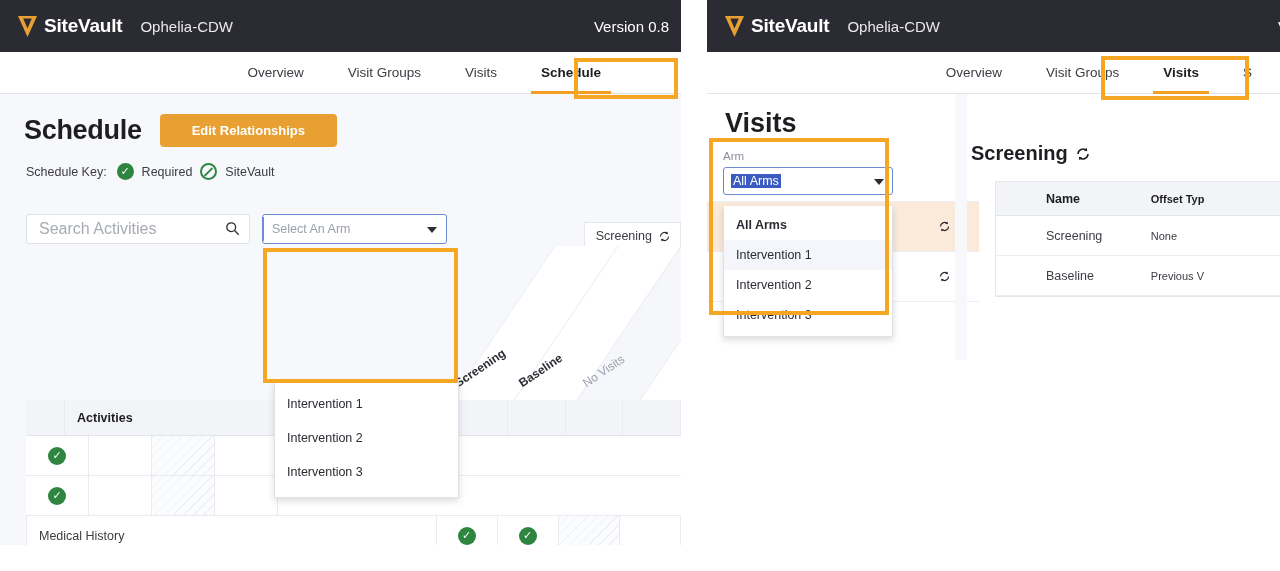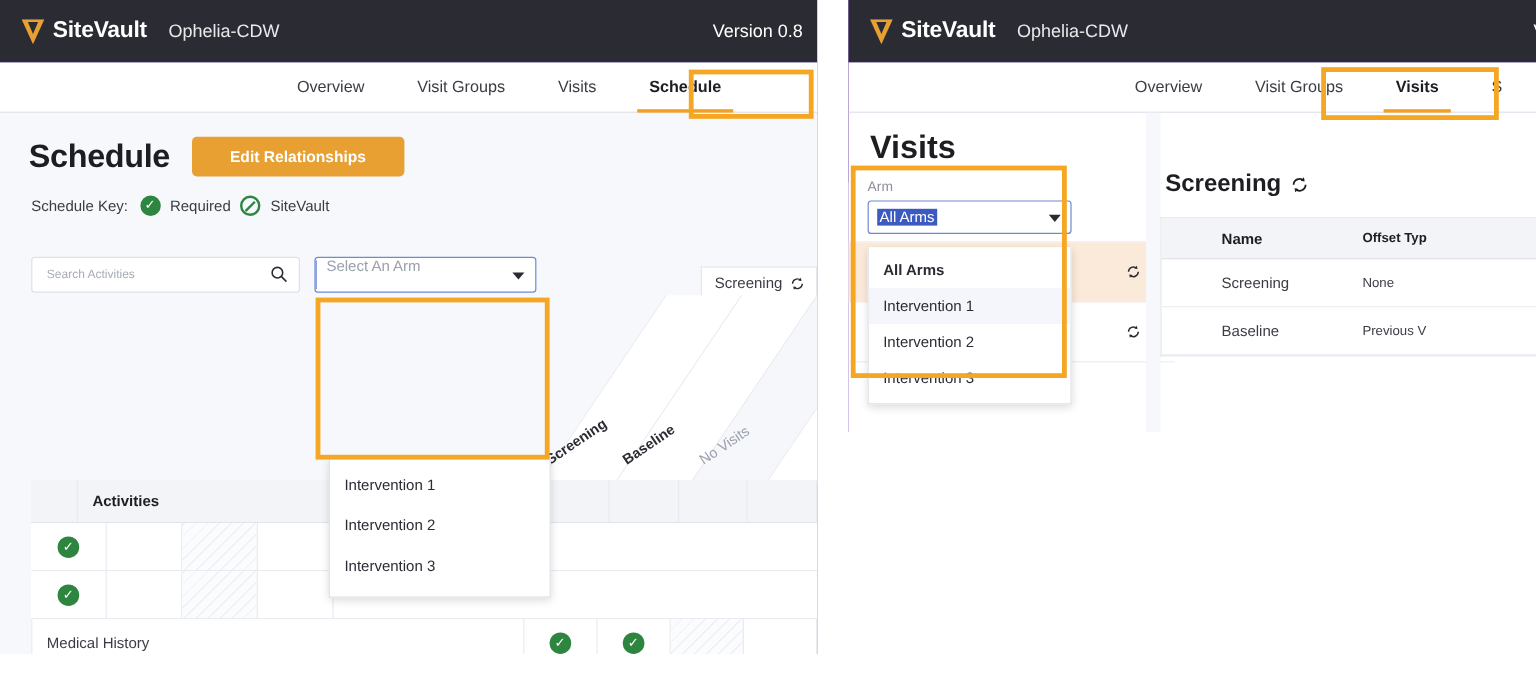--- a/index.html
+++ b/index.html
@@ -95,31 +95,31 @@
   }
 
   
   .toolbar { position: relative; margin: 34px 0 0 0; padding-left: 26px; display: flex; gap: 12px; }
   .search-box {
     position: relative; width: 224px; height: 30px;
     background: #ffffff; border: 1px solid #dfe1e8; border-radius: 3px;
     display: flex; align-items: center; padding: 0 30px 0 10px;
   }
   .search-box input {
-    border: none; outline: none; width: 100%; font-size: 10px; color: #3c3c44;
+    border: none; outline: none; width: 100%; font-size: 16px; color: #3c3c44;
     font-family: "Liberation Sans", sans-serif; background: transparent;
   }
   .search-box input::placeholder { color: #a7abb6; }
   .search-icon { position: absolute; right: 9px; top: 6px; }
 
   
   .select-ctl {
     position: relative; width: 185px; height: 30px; background: #ffffff;
     border: 1px solid #6f8ad4; border-radius: 3px;
-    display: flex; padding: 0 26px 0 9px;
+    display: flex; align-items: center; padding: 0 26px 0 9px;
     font-size: 12.5px; color: #9aa0ad;
   }
   .select-ctl .caret {
     position: absolute; right: 9px; top: 12px;
     width: 0; height: 0; border-left: 5px solid transparent;
     border-right: 5px solid transparent; border-top: 6px solid #2b2b33;
   }
   .select-ctl .caretbar { position: absolute; left: 0; top: 2px; bottom: 2px; width: 1px; background: #6f8ad4; }
 
   .dropdown {
@@ -208,21 +208,21 @@
   
   .visit-strip { position: absolute; left: 0; top: 58px; width: 272px; height: 214px; background: #ffffff; }
   .vs-row { height: 50px; display: flex; align-items: center; justify-content: flex-end;
             padding-right: 28px; border-bottom: 1px solid #eceef3; }
   .vs-row.sel { background: #fbeada; }
   .cycle { color: #2b2b33; font-size: 13px; }
 
   
   .sc-card { position: absolute; left: 260px; top: 48px; right: 0; }
   .sc-title { font-size: 20px; font-weight: bold; color: #1d1d22; display: flex; align-items: center; gap: 7px; padding-left: 4px; }
-  .sc-table { margin-top: 16px; border: 1px solid #e5e7ec; border-right: none; background: #ffffff; }
+  .sc-table { margin-top: 16px; border: 1px solid #e5e7ec; border-right: none; background: #ffffff; margin-left: 28px; }
   .sc-hrow { display: flex; background: #f2f4f8; height: 34px; align-items: center;
              border-bottom: 1px solid #e1e4ea; }
   .sc-row  { display: flex; height: 40px; align-items: center; border-bottom: 1px solid #eceef3; }
   .sc-c1 { width: 196px; padding-left: 50px; font-size: 12.5px; color: #3c3c44; }
   .sc-c2 { width: 180px; font-size: 11px; color: #3c3c44; }
   .sc-hrow .sc-c1, .sc-hrow .sc-c2 { font-weight: bold; color: #1d1d22; }
   .sc-bg { position: absolute; left: 248px; top: 0; width: 12px; bottom: 0; background: #f7f8fb; }
 
   
   .anno {

